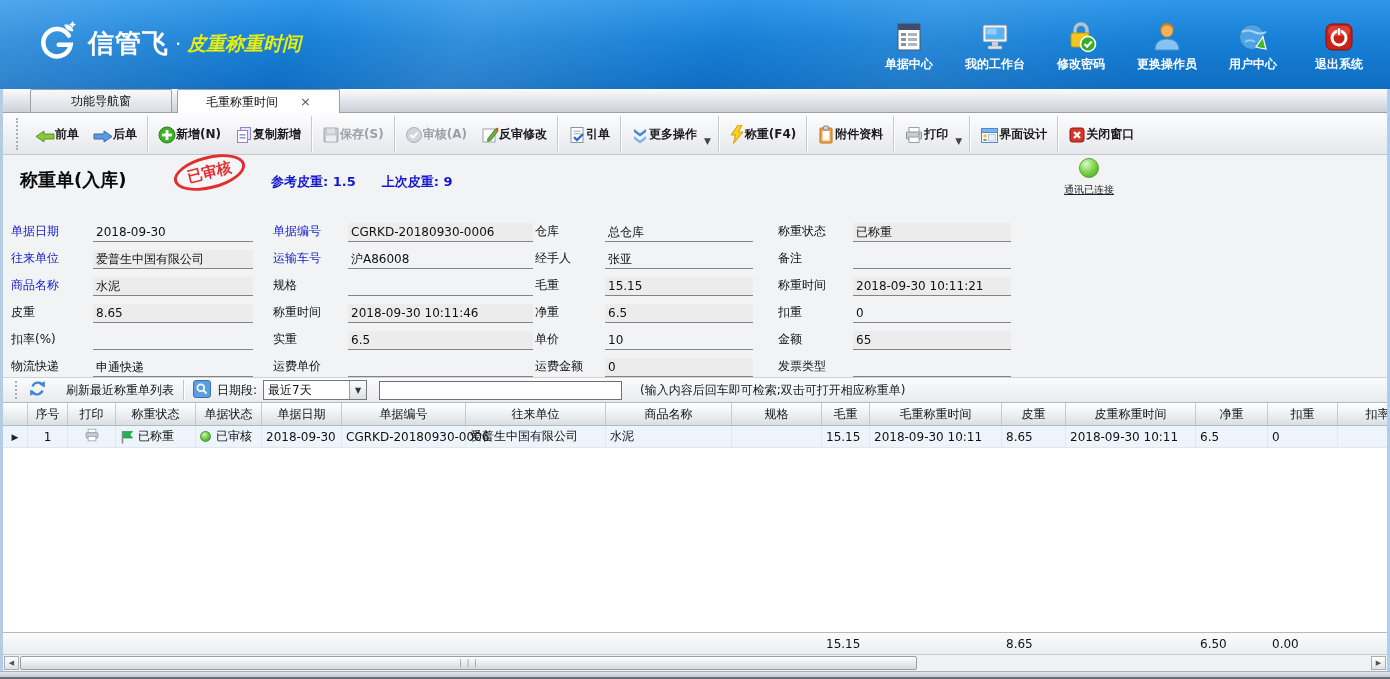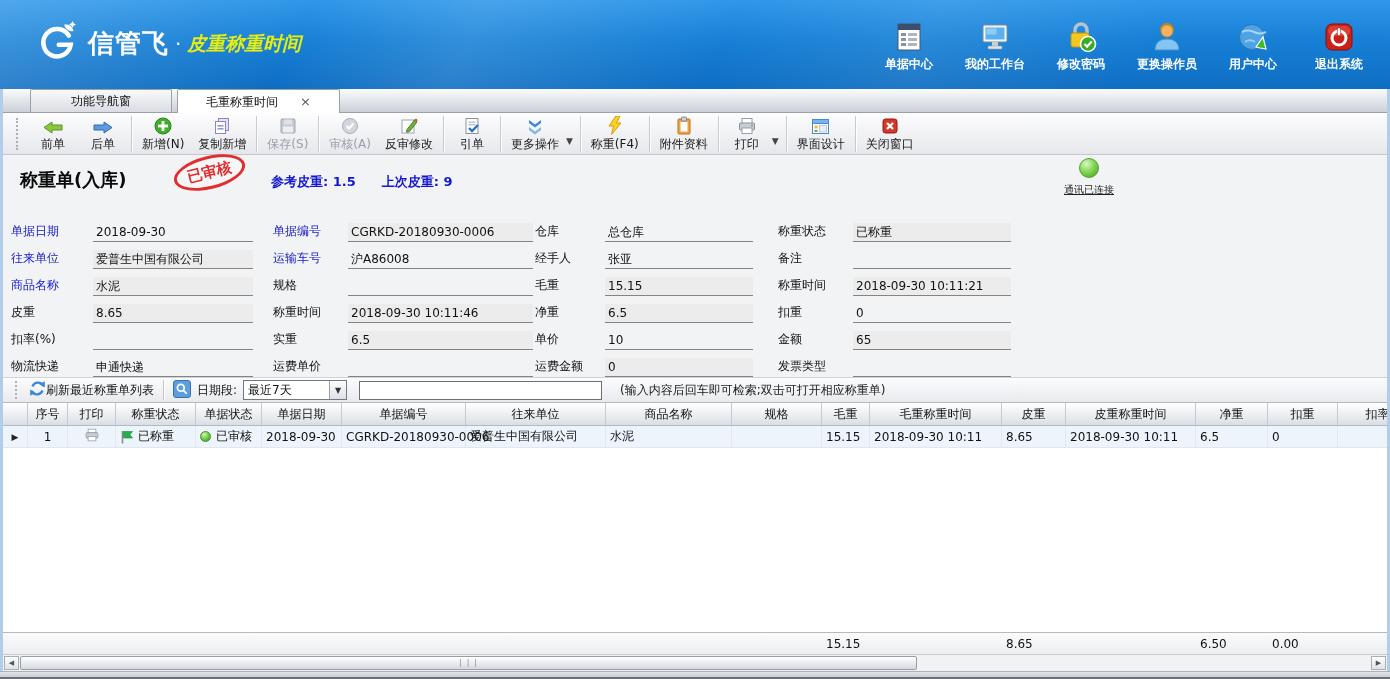--- a/index.html
+++ b/index.html
@@ -32,22 +32,22 @@
   .tab { height:23px; line-height:22px; text-align:center; border:1px solid #9aa0a8; border-bottom:none;
     border-radius:2px 2px 0 0; cursor:pointer; white-space:nowrap; }
   .tab.inactive { width:142px; background:linear-gradient(180deg,#f8f9fa,#d9dde2); margin-right:5px; }
   .tab.active { width:163px; background:#fff; height:24px; margin-bottom:-1px; display:flex; align-items:center; justify-content:center; }
   .tab-close { margin-left:22px; color:#556; font-size:13px; line-height:1; cursor:pointer; }
 
   
   .toolbar { height:42px; flex:none; background:linear-gradient(180deg,#fdfdfe,#edeef1 70%,#e5e7ea);
     border-bottom:1px solid #c4c8ce; display:flex; align-items:center; padding-left:13px; }
   .tb-grip { width:4px; height:32px; border-left:2px dotted #aab0b8; margin-right:8px; }
-  .tbtn { display:flex; flex-direction:column; align-items:center; justify-content:center;
-    min-width:50px; height:40px; padding:1px 7px 0 7px; cursor:pointer; color:#1a1a1a; white-space:nowrap; }
+  .tbtn { display:flex; align-items:center; justify-content:center;
+    min-width:50px; height:40px; padding:1px 7px 0 7px; cursor:pointer; color:#1a1a1a; white-space:nowrap;font-weight:bold; }
   .tbtn .ticon { height:19px; display:flex; align-items:flex-end; justify-content:center; }
   .tbtn .tlabel { font-size:12px; margin-top:1px; }
   .tbtn.disabled { color:#9aa0a8; }
   .tbtn-wrap { display:flex; align-items:center; }
   .tdrop { font-size:9px; color:#444; margin:14px 4px 0 0; }
   .tsep { width:1px; height:36px; background:#c7cad0; box-shadow:1px 0 0 rgba(255,255,255,.9); margin:0 3px; flex:none; }
 
   
   .doc-bar { height:52px; flex:none; position:relative; background:#f2f3f5; }
   .doc-title { position:absolute; left:17px; top:13px; font-size:18px; font-weight:bold; color:#0a0a0a; }
@@ -75,21 +75,21 @@
   .fcol1 .flabel { width:82px; } .fcol1 .ffield { width:160px; }
   .fcol2 { margin-left:20px; } .fcol2 .flabel { width:75px; } .fcol2 .ffield { width:185px; }
   .fcol3 { margin-left:2px; }  .fcol3 .flabel { width:70px; } .fcol3 .ffield { width:148px; }
   .fcol4 { margin-left:25px; } .fcol4 .flabel { width:75px; } .fcol4 .ffield { width:158px; }
 
   
   .filter-bar { height:26px; flex:none; background:linear-gradient(180deg,#fbfcfd,#e8eaee);
     border-top:1px solid #cfd3d8; border-bottom:1px solid #b6bac0; display:flex; align-items:center; padding-left:12px; }
   .fb-grip { width:4px; height:18px; border-left:2px dotted #aab0b8; margin-right:10px; }
   .fb-link { display:flex; align-items:center; cursor:pointer; }
-  .fb-link .txt { margin-left:0; }
+  .fb-link .txt { margin-left:20px; }
   .fsep { width:1px; height:20px; background:#c2c6cc; box-shadow:1px 0 0 #fff; margin:0 9px; }
   .fb-date-label { margin:0 6px 0 6px; }
   .combo { width:104px; height:20px; border:1px solid #707880; background:#fff; display:flex; align-items:center; cursor:pointer; }
   .combo .cval { flex:1; padding-left:4px; white-space:nowrap; overflow:hidden; }
   .combo .cbtn { width:17px; height:18px; background:linear-gradient(180deg,#fdfdfd,#dde0e5);
     border-left:1px solid #9aa0a8; display:flex; align-items:center; justify-content:center; font-size:8px; color:#333; }
   .search-input { width:243px; height:19px; border:1px solid #6f6f6f; background:#fff; font-size:12px;
     padding:0 4px; margin-left:12px; font-family:inherit; }
   .hint { margin-left:18px; color:#1a1a1a; white-space:nowrap; }
 

